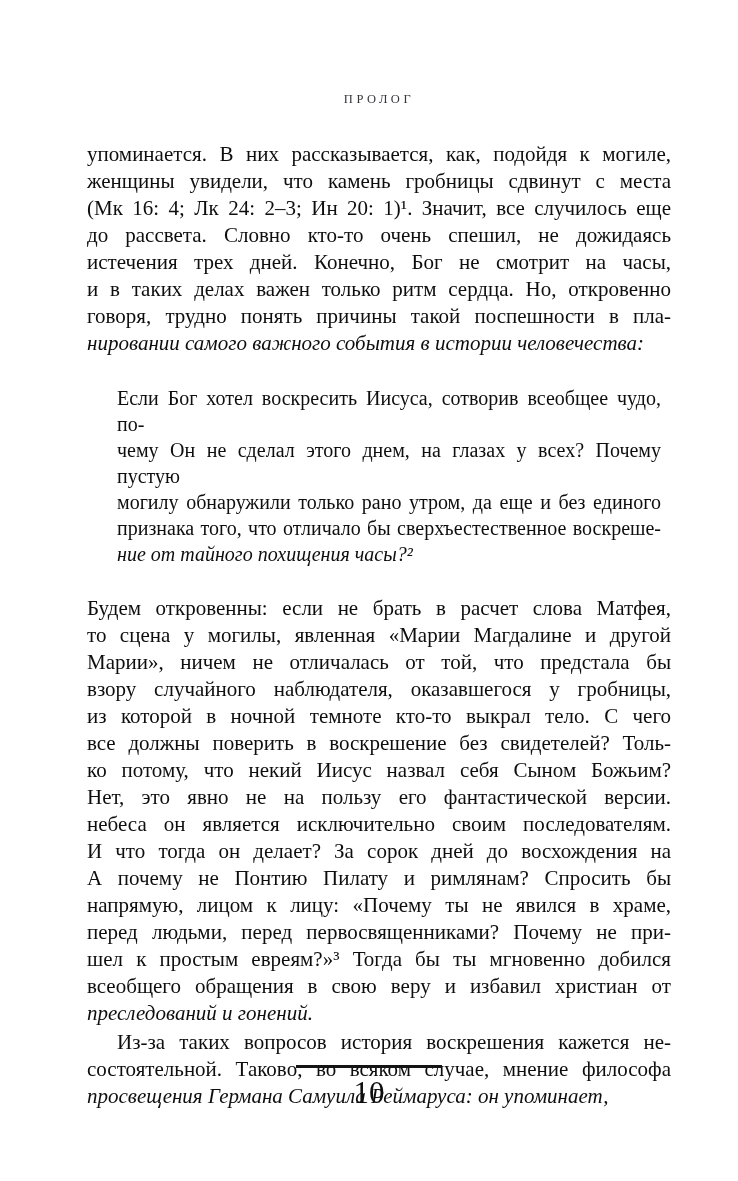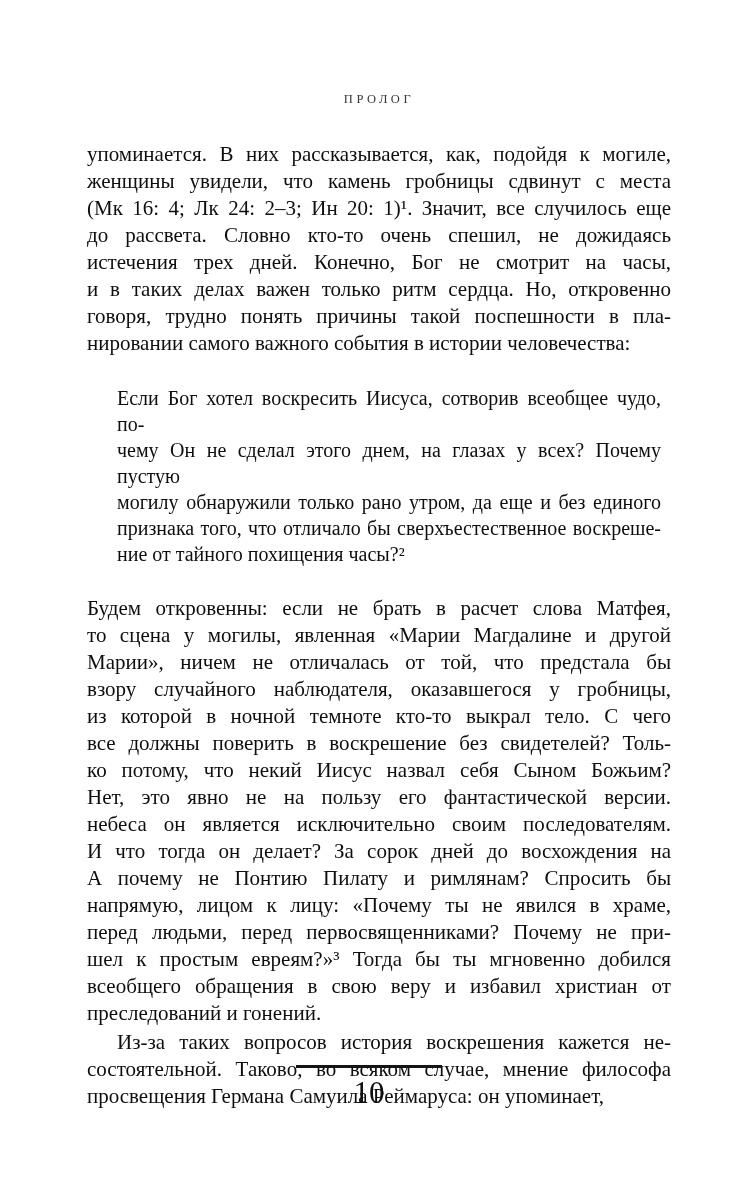--- a/index.html
+++ b/index.html
@@ -53,20 +53,21 @@
       margin-top: 28px;
       margin-bottom: 28px;
       box-sizing: border-box;
     }
     .line {
       text-align: justify;
       text-align-last: justify;
     }
     .line.last {
       text-align-last: left;
+      font-style: italic;
     }
     .line.indented {
       padding-left: 30px;
     }
     .footer {
       position: absolute;
       top: 1065px;
       left: 0;
       width: 738px;
       text-align: center;

